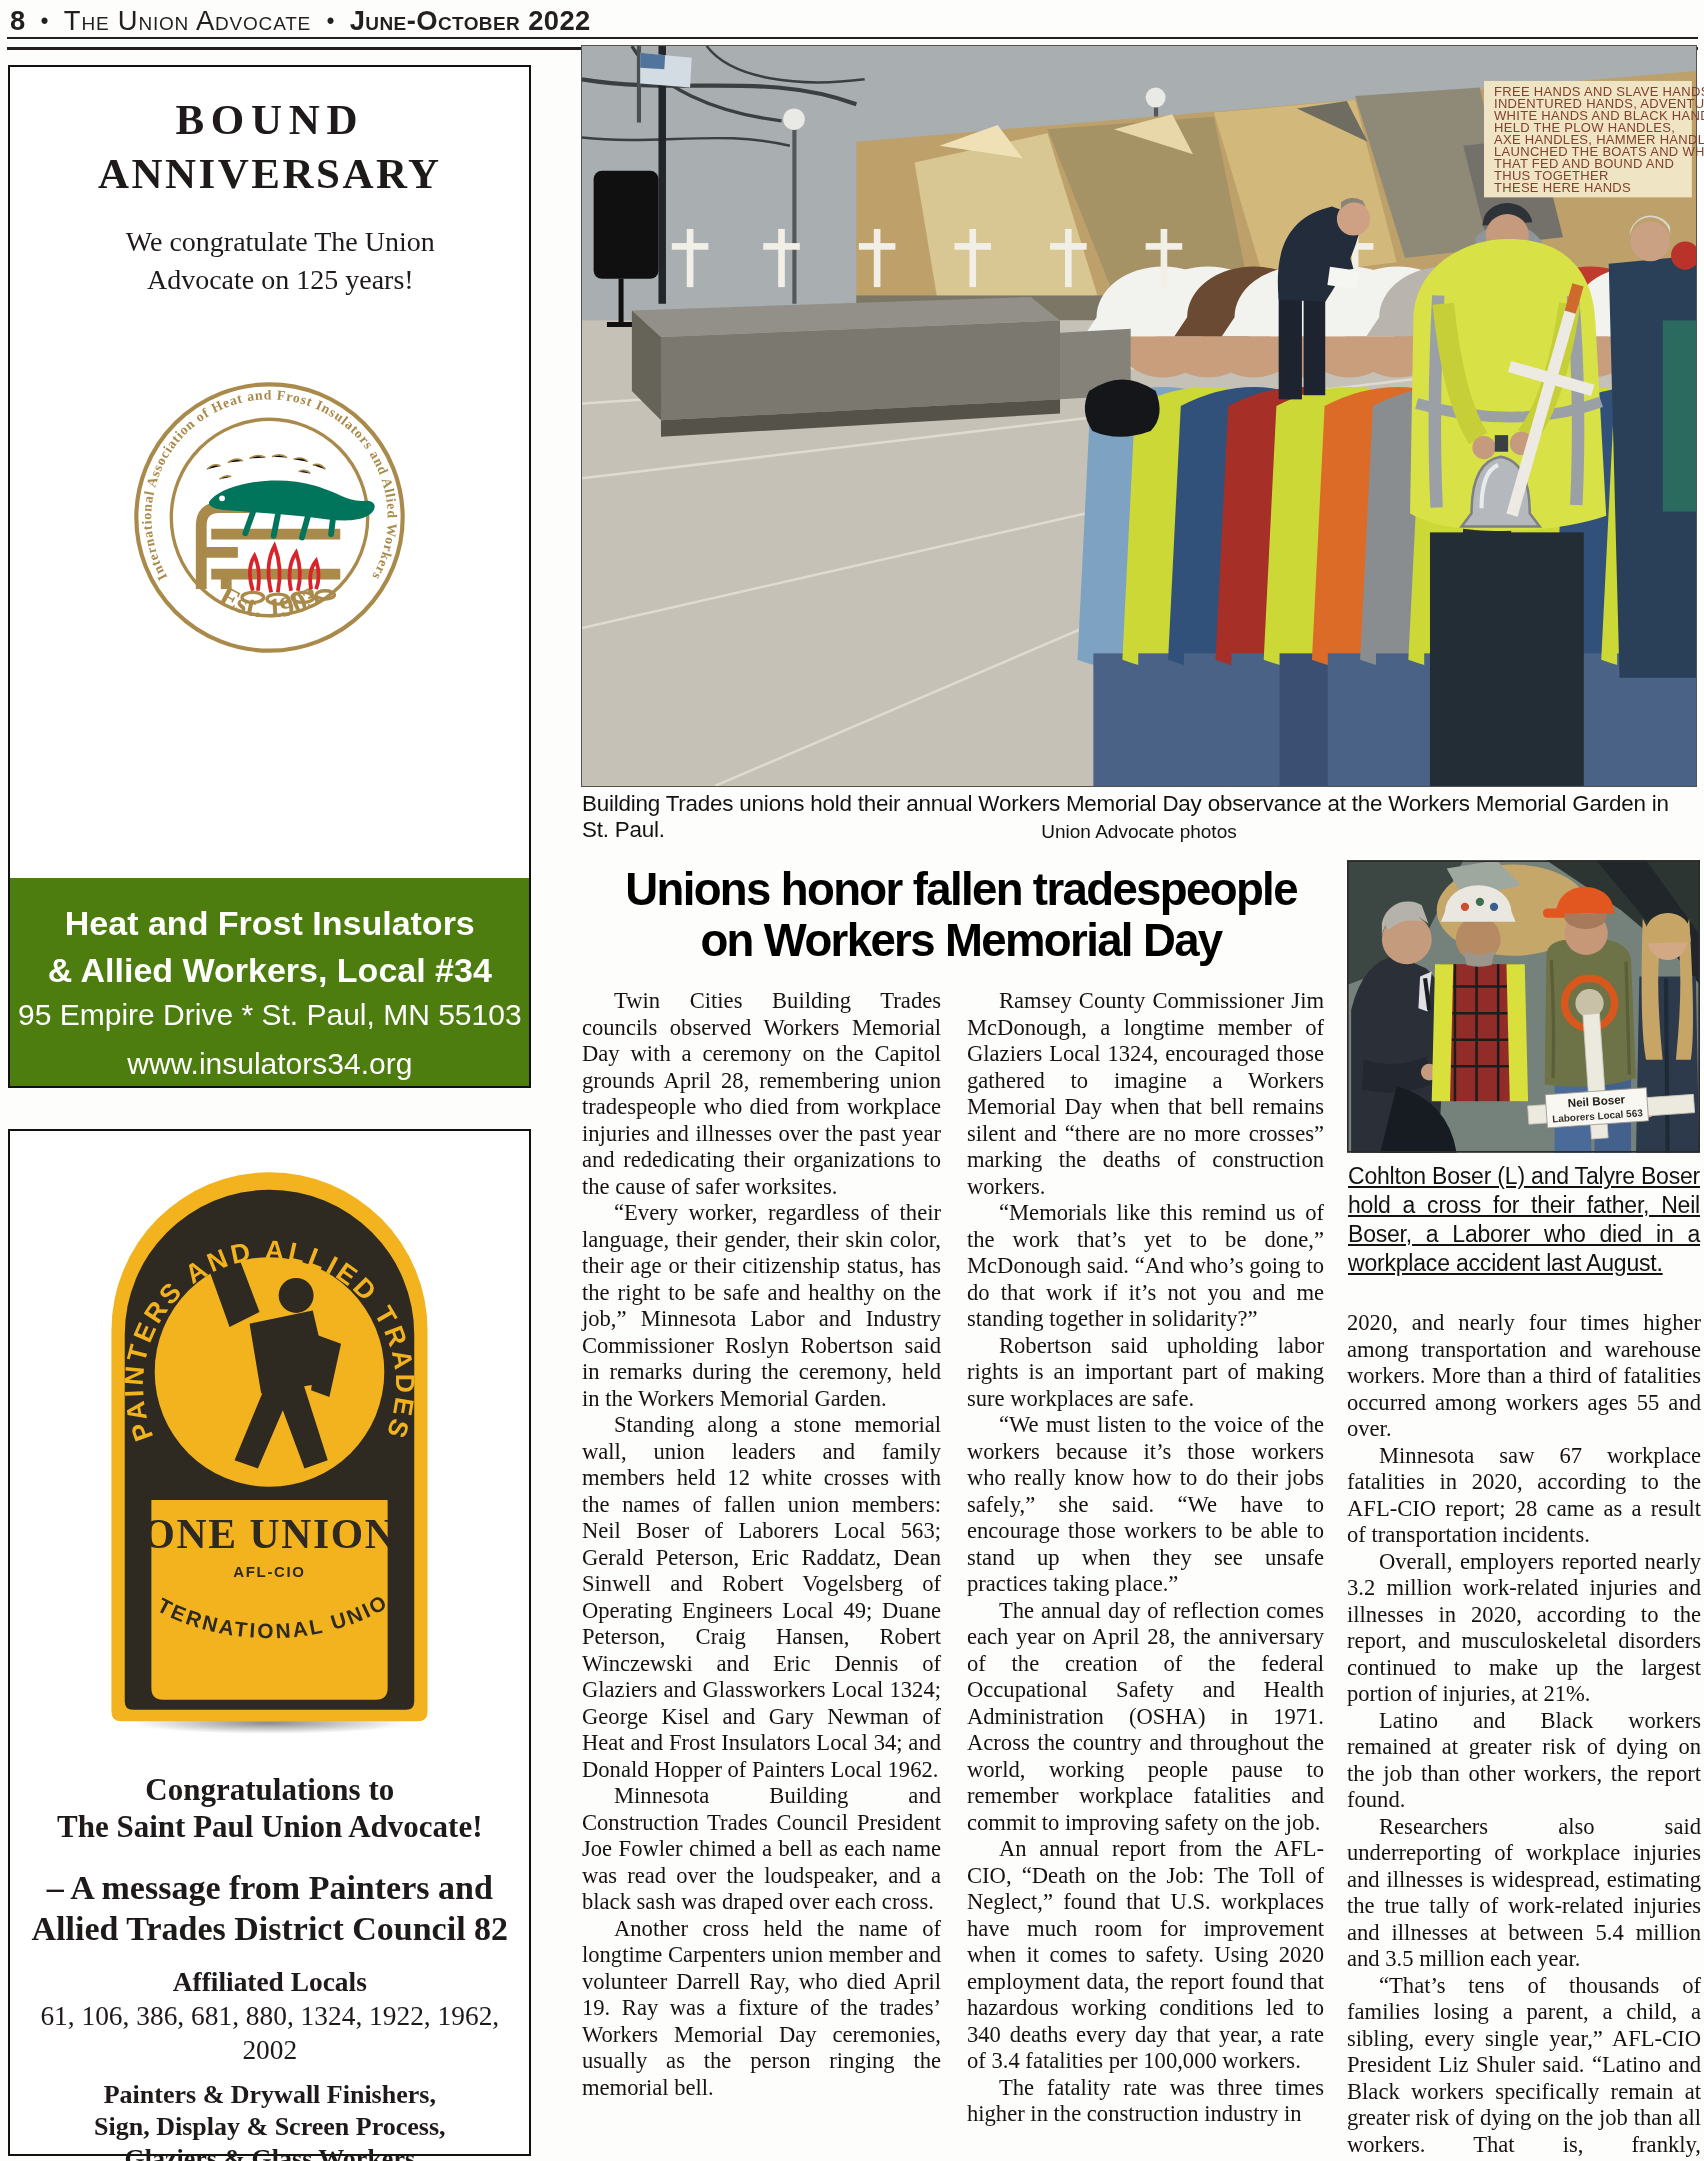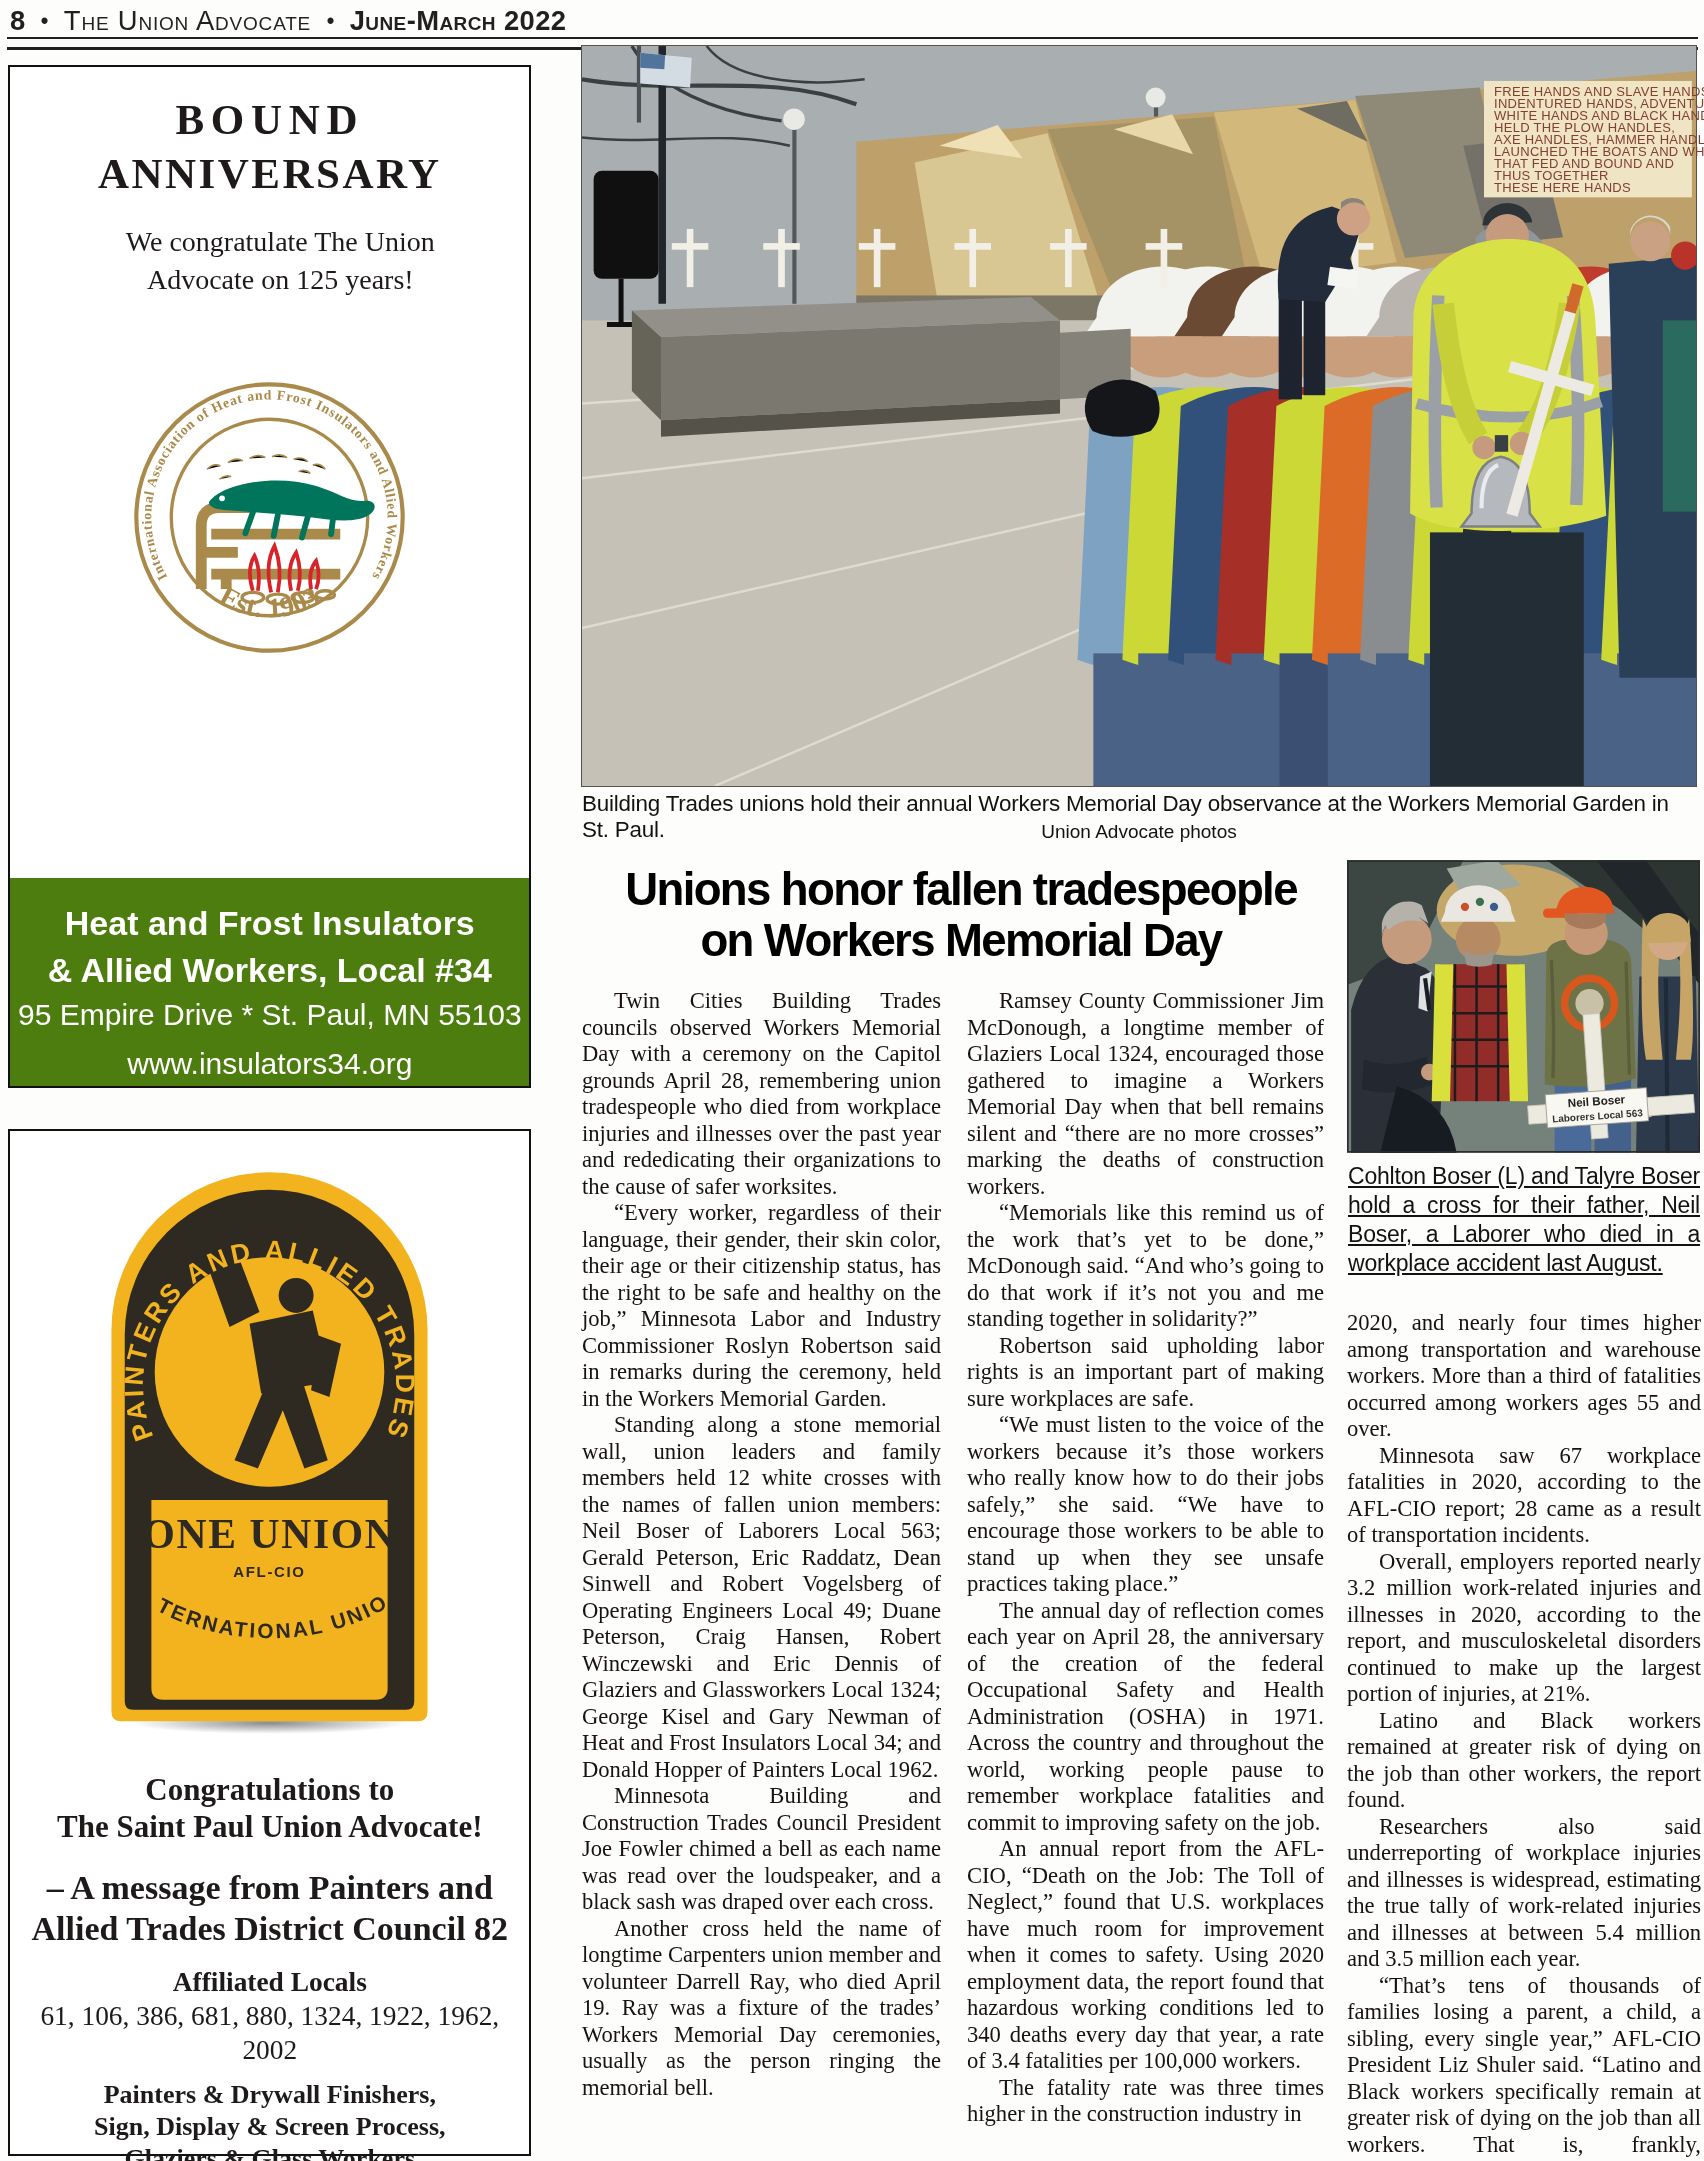--- a/index.html
+++ b/index.html
@@ -72,21 +72,21 @@
   .col3{left:1347px;top:1310px;width:354px;height:848px;}
 </style>
 </head>
 <body>
 
 <div class="abs masthead">
   <span class="pgnum">8</span>
   <span class="dot">•</span>
   <span class="pub">The Union Advocate</span>
   <span class="dot">•</span>
-  <span class="issue">June-March 2022</span>
+  <span class="issue">June-October 2022</span>
 </div>
 <div class="abs rule rule1"></div>
 <div class="abs rule rule2"></div>
 
 <div class="abs adbox ad1">
   <p class="t1">BOUND</p>
   <p class="t2">ANNIVERSARY</p>
   <p class="msg">We congratulate The Union</p>
   <p class="msg">Advocate on 125 years!</p>
 

